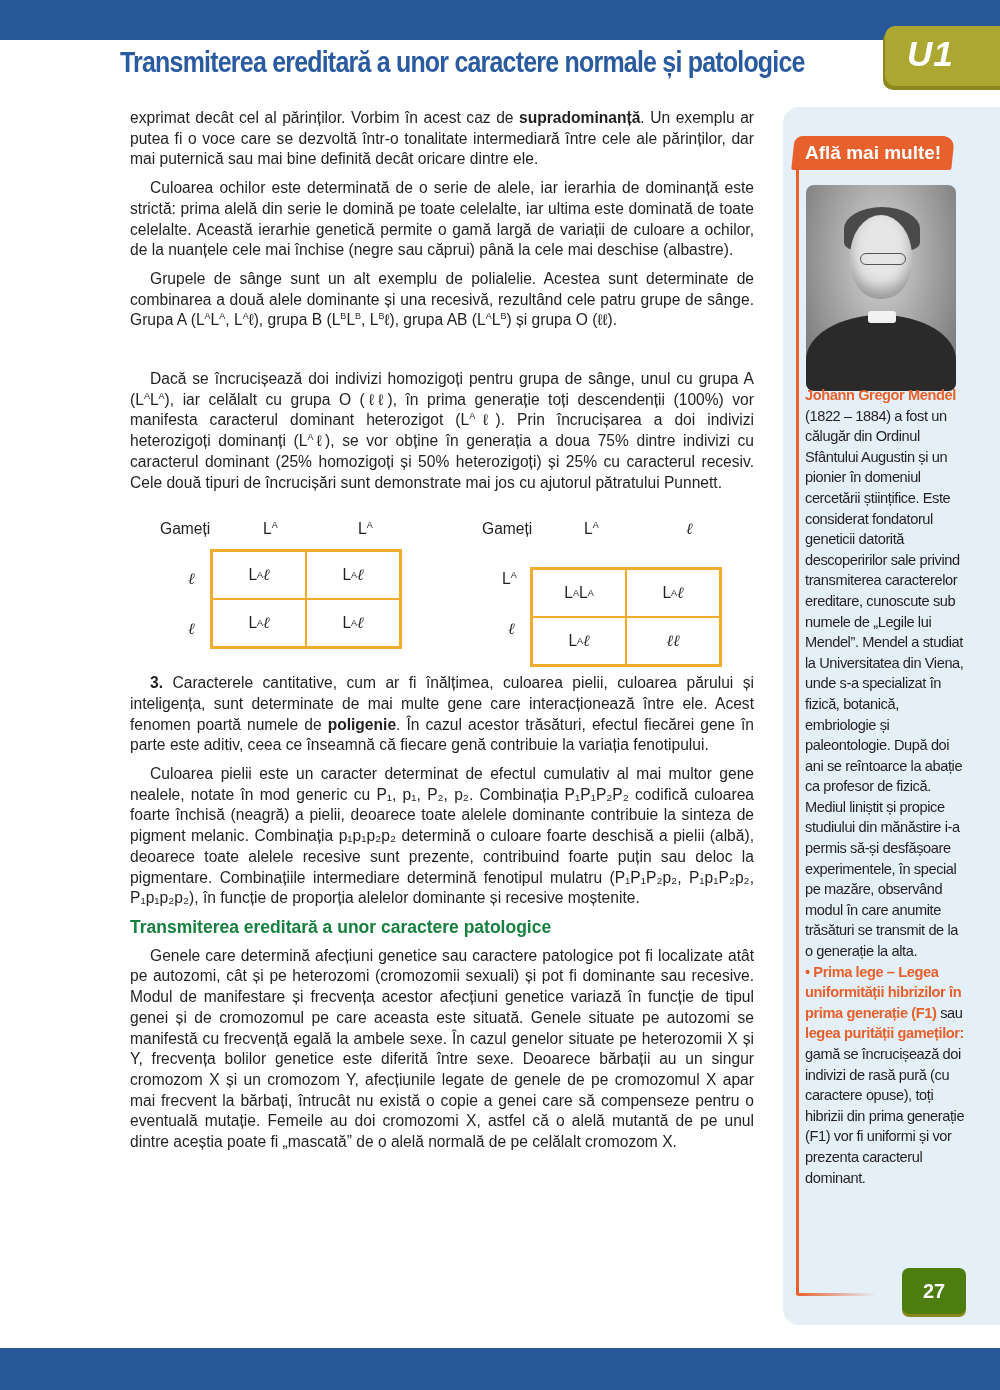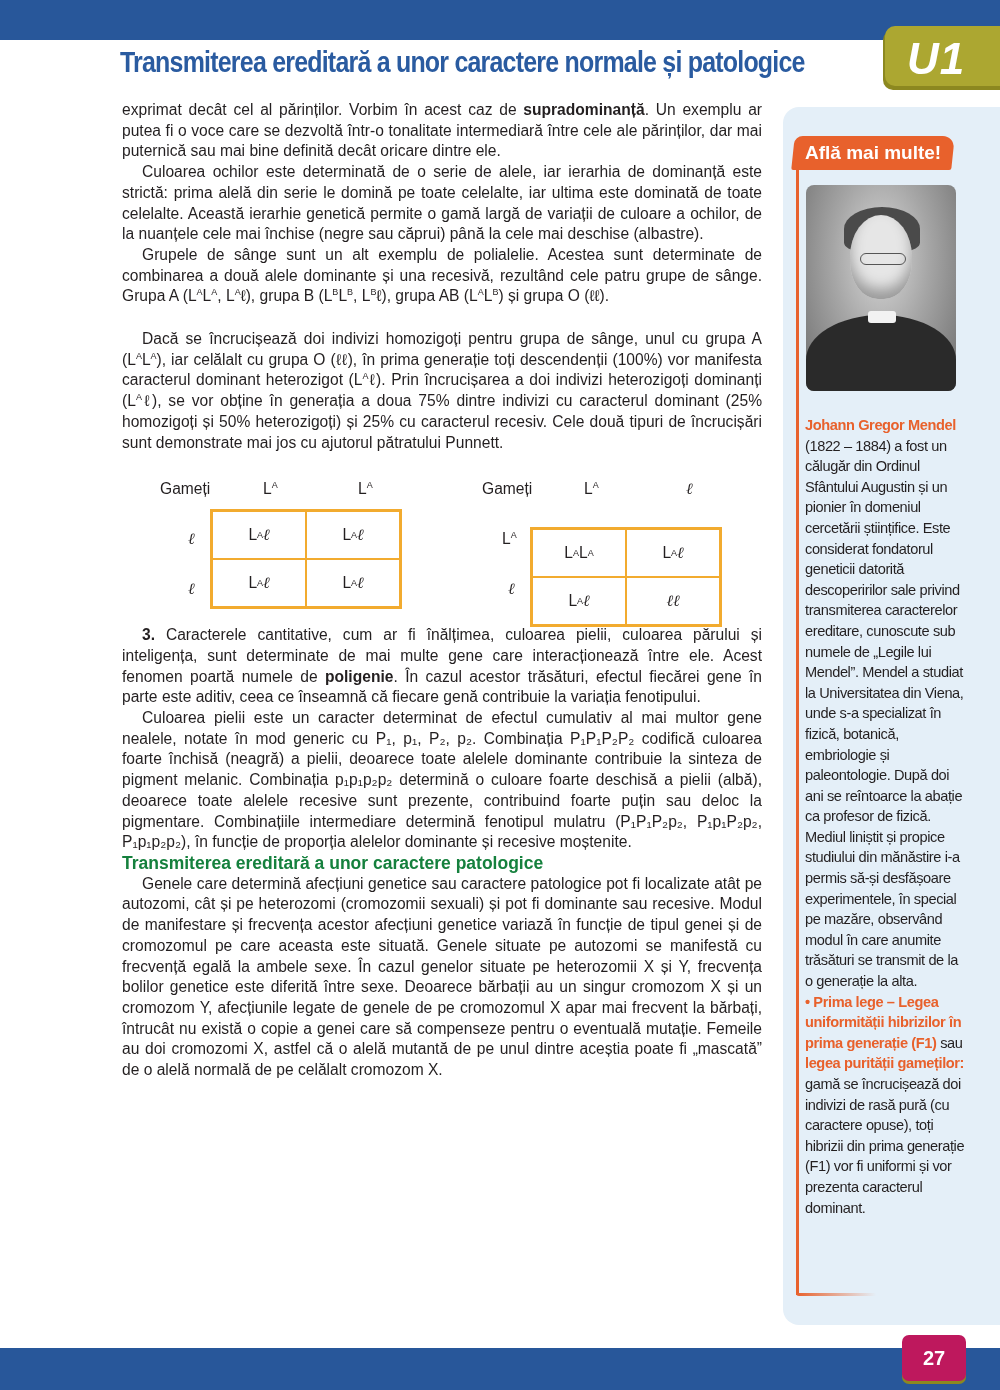--- a/index.html
+++ b/index.html
@@ -2,30 +2,30 @@
 <html><head>
 <meta charset="utf-8">
 <style>
   html, body { margin:0; padding:0; }
   body { width:1000px; height:1390px; position:relative; background:#ffffff; overflow:hidden;
          font-family:"Liberation Sans", sans-serif; color:#231f20; }
   .top-band { position:absolute; left:0; top:0; width:1000px; height:40px; background:#28579a; }
   .bottom-band { position:absolute; left:0; top:1348px; width:1000px; height:42px; background:#28579a; }
   .unit-tab { position:absolute; left:885px; top:26px; width:130px; height:60px; background:#aca731;
               border-radius:10px 0 0 10px; box-shadow:-2px 4px 0 #8c8820; }
-  .unit-tab span { position:absolute; left:22px; top:8px; font-size:44px; font-weight:bold; font-style:italic;
+  .unit-tab span { position:absolute; left:22px; top:8px; font-size:35px; font-weight:bold; font-style:italic;
               color:#ffffff; font-family:"Liberation Sans", sans-serif; letter-spacing:1px; }
   .page-title { position:absolute; left:120px; top:46px; width:750px; font-size:29px; font-weight:bold;
               color:#2a5ba0; letter-spacing:-0.9px; white-space:nowrap; font-family:"Liberation Sans Narrow","Liberation Sans", sans-serif; transform:scaleX(0.86); transform-origin:left; }
-  .page-number { position:absolute; left:902px; top:1335px; width:64px; height:46px; background:#be185d;
+  .page-number { position:absolute; left:902px; top:1268px; width:64px; height:46px; background:#4d7c0f;
               border-radius:7px; box-shadow:0 3px 0 #8c8820; color:#fff; font-weight:bold; font-size:20px;
               text-align:center; line-height:46px; }
 
   .main { position:absolute; left:122px; top:100px; width:640px; font-size:15.6px; line-height:20.7px; text-align:justify; }
-  .main p { margin:0; }
+  .main p { margin:8px; }
   .indent { text-indent:20px; }
   .gap { height:22px; }
   .subhead { font-weight:bold; margin-left:0; }
   sup, sub { font-size:9px; line-height:0; }
   .script { font-family:"Liberation Serif", serif; font-style:italic; }
 
   .punnett-area { position:relative; height:160px; margin-top:12px; font-size:15.6px; }
   .pn { position:absolute;margin-left:16px; }
   .grid { position:absolute; border:2px solid #f2ab2f; display:grid; grid-template-columns:1fr 1fr; }
   .grid div { border:1px solid #f2ab2f; display:flex; align-items:center; justify-content:center; height:46px; }
@@ -39,21 +39,21 @@
   .aside-rule { position:absolute; left:796px; top:165px; width:3px; height:1130px; background:#e8612c; }
   .aside-bottom { position:absolute; left:796px; top:1293px; width:80px; height:3px; background:linear-gradient(90deg,#e8612c,#e4eff8); border-radius:0 0 0 8px; }
   .portrait { position:absolute; left:806px; top:185px; width:150px; height:206px; border-radius:8px;
               background:radial-gradient(ellipse at 50% 35%, #d9d9d9 0%, #a6a6a6 45%, #6e6e6e 100%); overflow:hidden; }
   .portrait .head { position:absolute; left:44px; top:30px; width:62px; height:84px; border-radius:50% 50% 45% 45%; background:#e6e6e6; box-shadow:inset 0 -10px 14px #9a9a9a; }
   .portrait .hair { position:absolute; left:38px; top:22px; width:76px; height:44px; border-radius:50% 50% 20% 20%; background:#4a4a4a; }
   .portrait .glasses { position:absolute; left:54px; top:68px; width:44px; height:10px; border:1px solid #555; border-radius:6px; }
   .portrait .body { position:absolute; left:0; top:130px; width:150px; height:90px; background:#2a2a2a; border-radius:60% 60% 0 0; }
   .portrait .collar { position:absolute; left:62px; top:126px; width:28px; height:12px; background:#f2f2f2; border-radius:3px; }
 
-  .aside-text { position:absolute; left:805px; top:415px; width:160px; font-family:"Liberation Sans Narrow","Liberation Sans", sans-serif; font-size:14.6px; line-height:20.6px; color:#231f20; letter-spacing:-0.4px; }
+  .aside-text { position:absolute; left:805px; top:385px; width:160px; font-family:"Liberation Sans Narrow","Liberation Sans", sans-serif; font-size:14.6px; line-height:20.6px; color:#231f20; letter-spacing:-0.4px; }
   .aside-text p { margin:0; }
   .orange { color:#e8612c; font-weight:bold; }
 </style>
 </head>
 <body>
 
 <div class="top-band"></div>
 <div class="unit-tab">
     <span>U1</span>
   </div>

